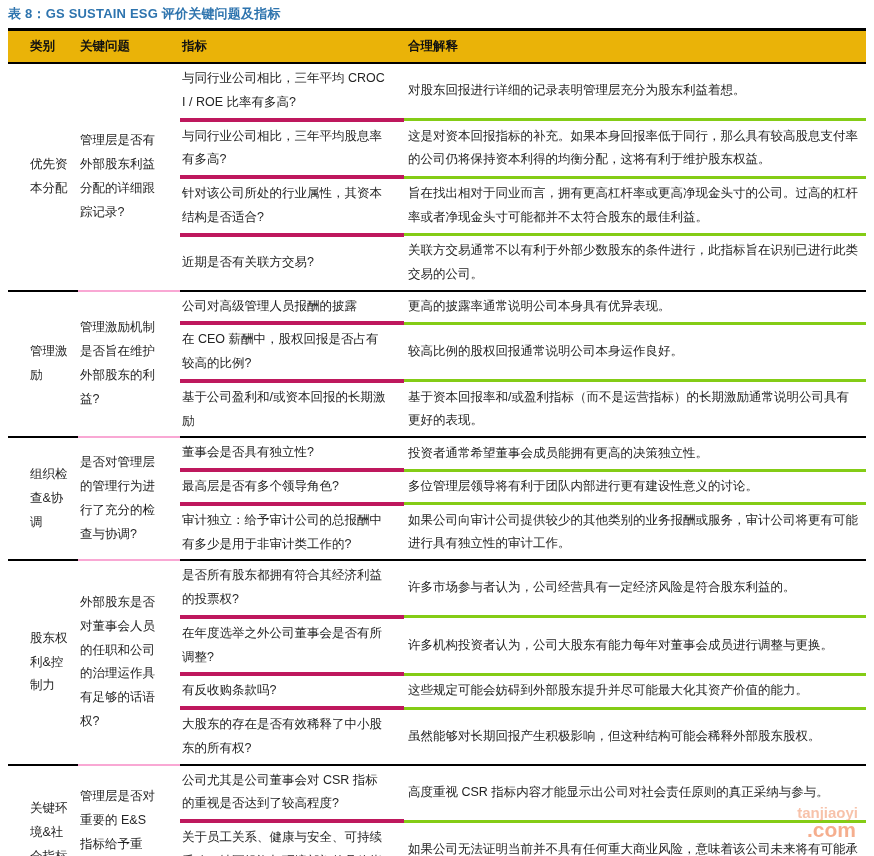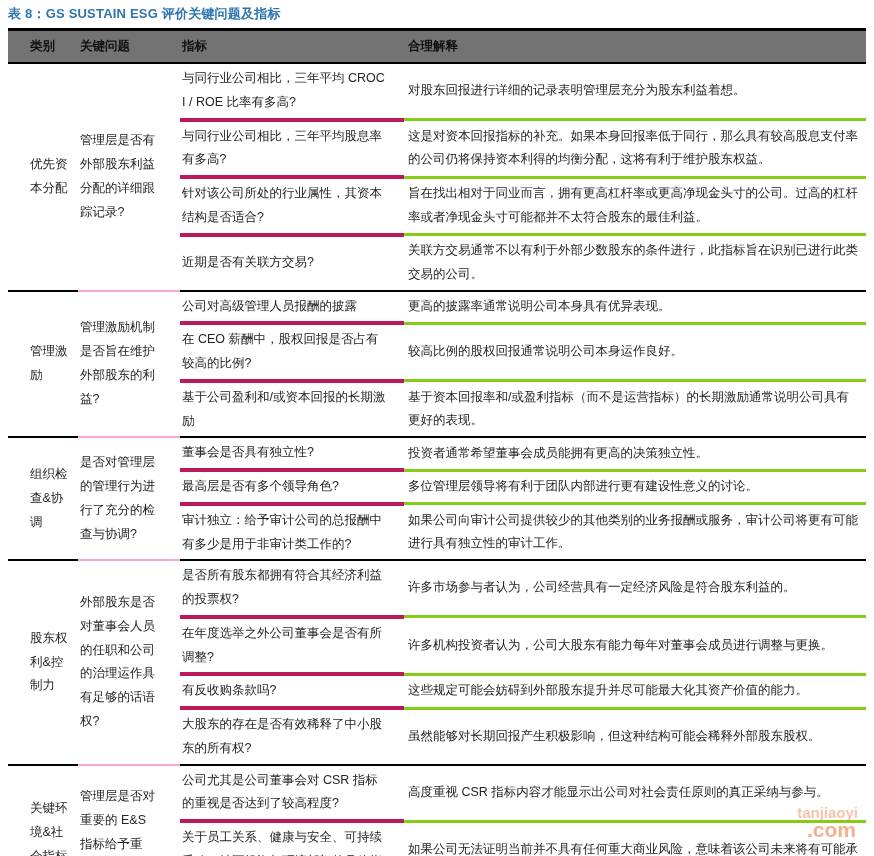--- a/index.html
+++ b/index.html
@@ -2,21 +2,21 @@
 <html lang="zh"><head>
 <meta charset="utf-8">
 <style>
   html,body{margin:0;padding:0;background:#ffffff;width:874px;height:856px;overflow:hidden;}
   body{font-family:"Liberation Sans","DejaVu Sans",sans-serif;color:#1f1f1f;position:relative;}
   .page{position:relative;width:874px;height:856px;box-sizing:border-box;padding:5px 8px 0 8px;}
   .table-title{font-size:13px;font-weight:700;color:#2e74ae;margin:0 0 5px 0;letter-spacing:0.2px;}
   table{border-collapse:collapse;width:858px;table-layout:fixed;
         border-top:3px solid #000;border-bottom:3px solid #000;}
   thead th{font-size:12.5px;font-weight:700;text-align:left;color:#111;
-           padding:7px 0 7px 0;border-bottom:2.5px solid #000;background:#737373;}
+           padding:7px 0 7px 0;border-bottom:2.5px solid #000;background:#eab308;}
   thead th.h-cat{padding-left:22px;}
   thead th.h-q{padding-left:2px;}
   thead th.h-ind{padding-left:2px;}
   thead th.h-exp{padding-left:4px;}
   tbody td{font-size:12.5px;line-height:1.9;vertical-align:middle;
            padding:3px 0;color:#242424;word-break:break-all;}
   td.cat{padding-left:22px;padding-right:6px;border-bottom:2px solid #000;}
   td.q{padding-left:2px;padding-right:22px;border-bottom:2px solid #f9a8d4;}
   td.ind{padding-left:2px;padding-right:16px;border-bottom:4px solid #be185d;}
   td.exp{padding-left:4px;padding-right:6px;border-bottom:3px solid #84cc16;}

